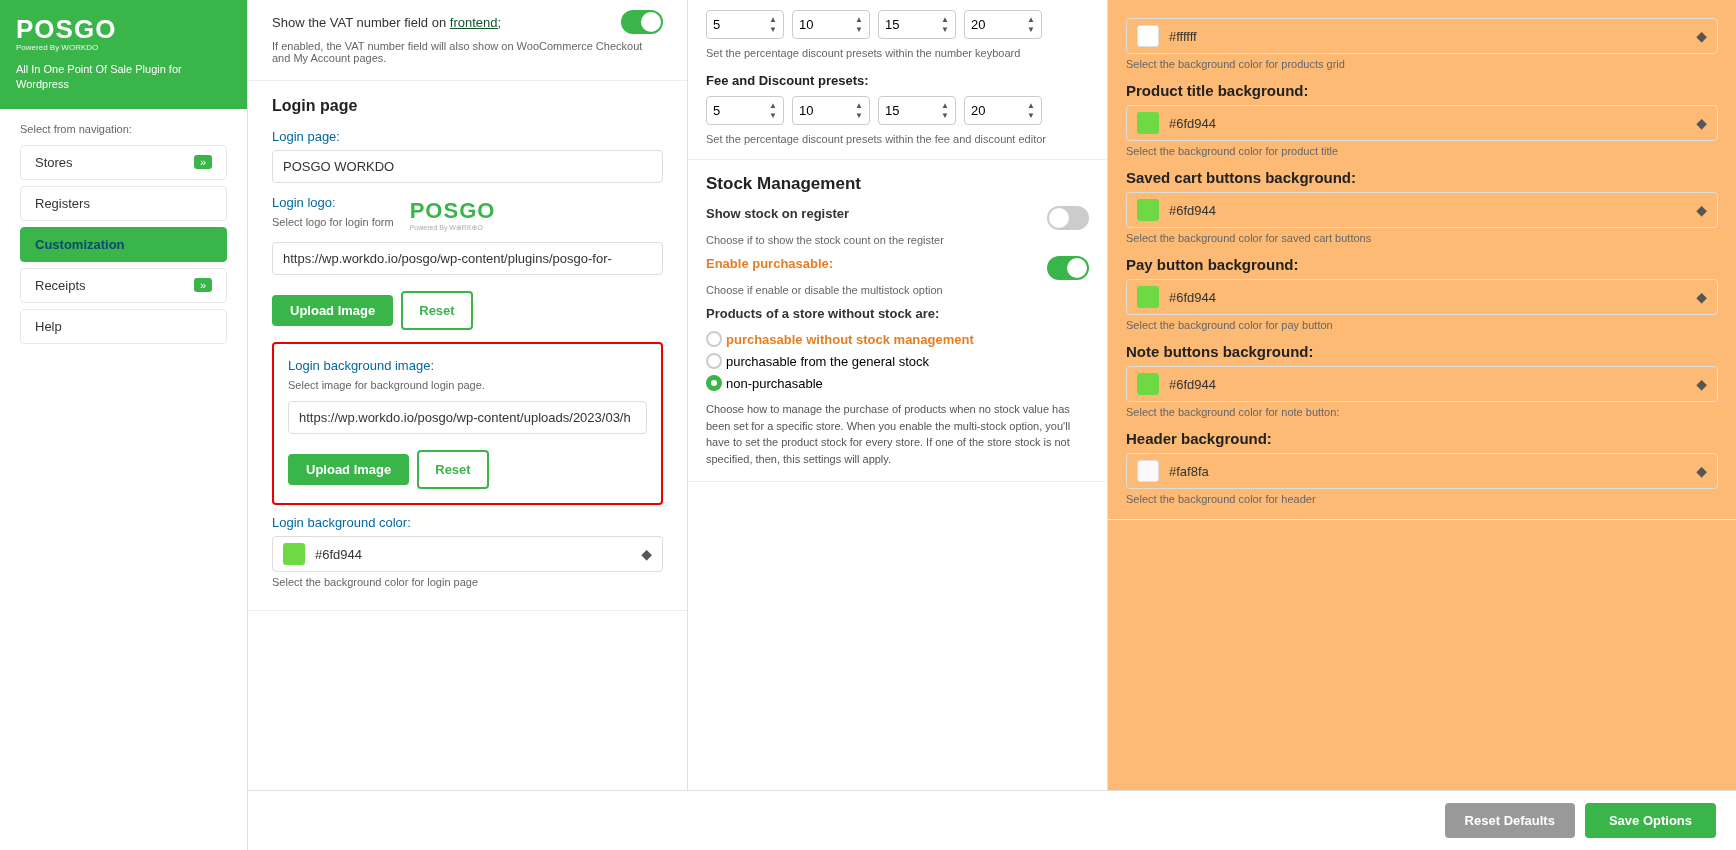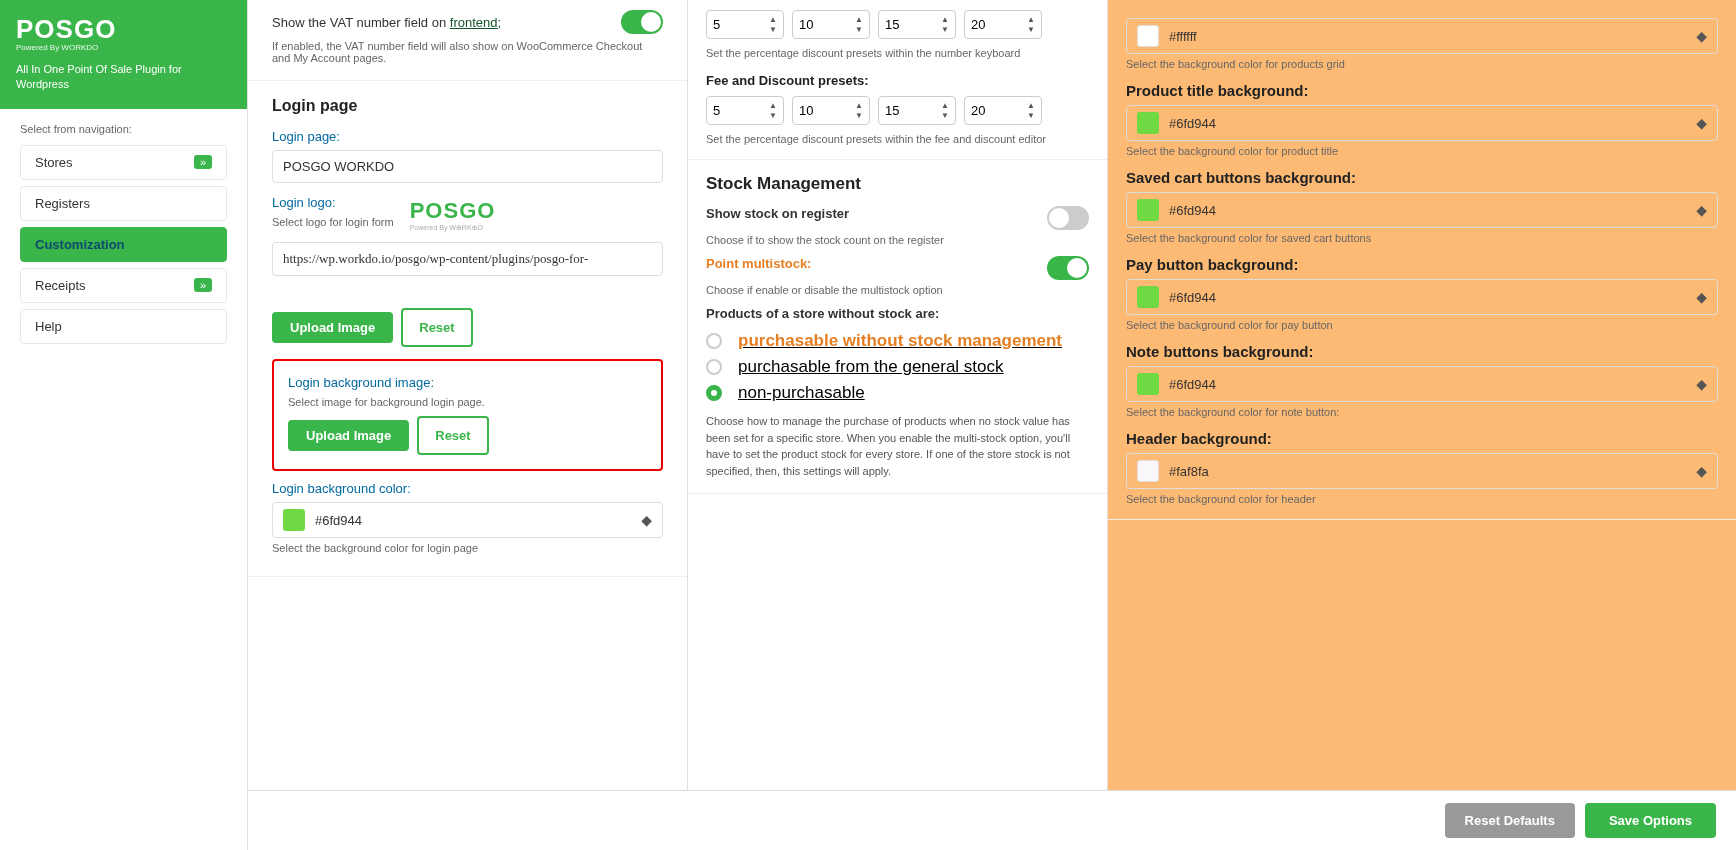--- a/index.html
+++ b/index.html
@@ -64,21 +64,21 @@
     .preset-sub { font-size: 11px; color: #666; }
     .section-bold { font-size: 13px; font-weight: 700; color: #222; margin-bottom: 8px; }
 
     
     .stock-section { padding: 14px 18px; border-bottom: 1px solid #eee; }
     .stock-title { font-size: 17px; font-weight: 700; color: #222; margin-bottom: 12px; }
     .stock-row { display: flex; justify-content: space-between; align-items: flex-start; margin-bottom: 4px; }
     .stock-label { font-size: 13px; font-weight: 600; color: #333; }
     .stock-sub { font-size: 11px; color: #666; margin-bottom: 10px; }
     .radio-group { margin: 10px 0; }
-    .radio-item { display: flex; align-items: center; gap: 16px; margin-bottom: 6px; font-size: 17px; cursor: pointer; text-decoration: underline; }
+    .radio-item { display: flex; align-items: center; gap: 4px; margin-bottom: 6px; font-size: 13px; cursor: pointer; }
     .radio-circle { width: 16px; height: 16px; border-radius: 50%; border: 2px solid #ccc; flex-shrink: 0; background: #fff; }
     .radio-circle.selected { border-color: #3ab54a; background: #3ab54a; }
     .radio-circle.selected::after { content: ''; display: block; width: 6px; height: 6px; background: #fff; border-radius: 50%; margin: 3px auto; }
     .stock-desc { font-size: 11px; color: #555; line-height: 1.5; margin-top: 8px; }
 
     
     .far-right-panel { flex: 1; background: #fdba74; overflow-y: auto; padding: 0 0 60px 0; }
     .color-settings-section { padding: 12px 18px; border-bottom: 1px solid #eee; }
     .color-setting-label { font-size: 15px; font-weight: 700; color: #222; margin-bottom: 6px; margin-top: 12px; }
     .color-setting-sub { font-size: 11px; color: #666; margin-top: 4px; margin-bottom: 2px; }
@@ -156,32 +156,33 @@
         </div>
         <div class="logo-preview-img">
           <div style="display:flex;flex-direction:column;align-items:flex-start;">
             <span style="font-size:22px;font-weight:900;color:#3ab54a;letter-spacing:1px;">POSGO</span>
             <span style="font-size:7px;color:#aaa;">Powered By W⊕RK⊕O</span>
           </div>
         </div>
       </div>
 
       
-      <input class="text-input url-input-row" type="text" style="margin-bottom: 24px; font-family: Liberation Serif, serif;" value="https://wp.workdo.io/posgo/wp-content/plugins/posgo-for-">
+      <input class="text-input url-input-row" type="text" style="margin-bottom: 8px;" value="https://wp.workdo.io/posgo/wp-content/plugins/posgo-for-">
 
       
       <div class="btn-row">
         <button class="btn-upload">Upload Image</button>
         <button class="btn-reset">Reset</button>
       </div>
 
       
       <div class="bg-image-section" style="margin-top:12px;">
         <div class="field-label">Login background image:</div>
         <div class="field-sublabel">Select image for background login page.</div>
+        <input class="text-input" type="text" style="margin-bottom: 8px; margin-top: 4px;" value="https://wp.workdo.io/posgo/wp-content/uploads/2023/03/h">
         <div class="btn-row">
           <button class="btn-upload">Upload Image</button>
           <button class="btn-reset">Reset</button>
         </div>
       </div>
 
       
       <div style="margin-top:10px;">
         <div class="field-label">Login background color:</div>
         <div class="color-row">
@@ -271,21 +272,21 @@
       <div class="stock-row">
         <div>
           <div class="stock-label">Show stock on register</div>
         </div>
         <div class="toggle off"></div>
       </div>
       <div class="stock-sub">Choose if to show the stock count on the register</div>
 
       <div class="stock-row" style="margin-top:8px;">
         <div>
-          <div class="stock-label" style="color:#e67e22;">Point multistock:</div>
+          <div class="stock-label" style="color:#e67e22;">Enable purchasable:</div>
         </div>
         <div class="toggle"></div>
       </div>
       <div class="stock-sub">Choose if enable or disable the multistock option</div>
 
       <div style="margin-top:10px;">
         <div class="stock-label">Products of a store without stock are:</div>
         <div class="radio-group">
           <div class="radio-item">
             <div class="radio-circle"></div>

